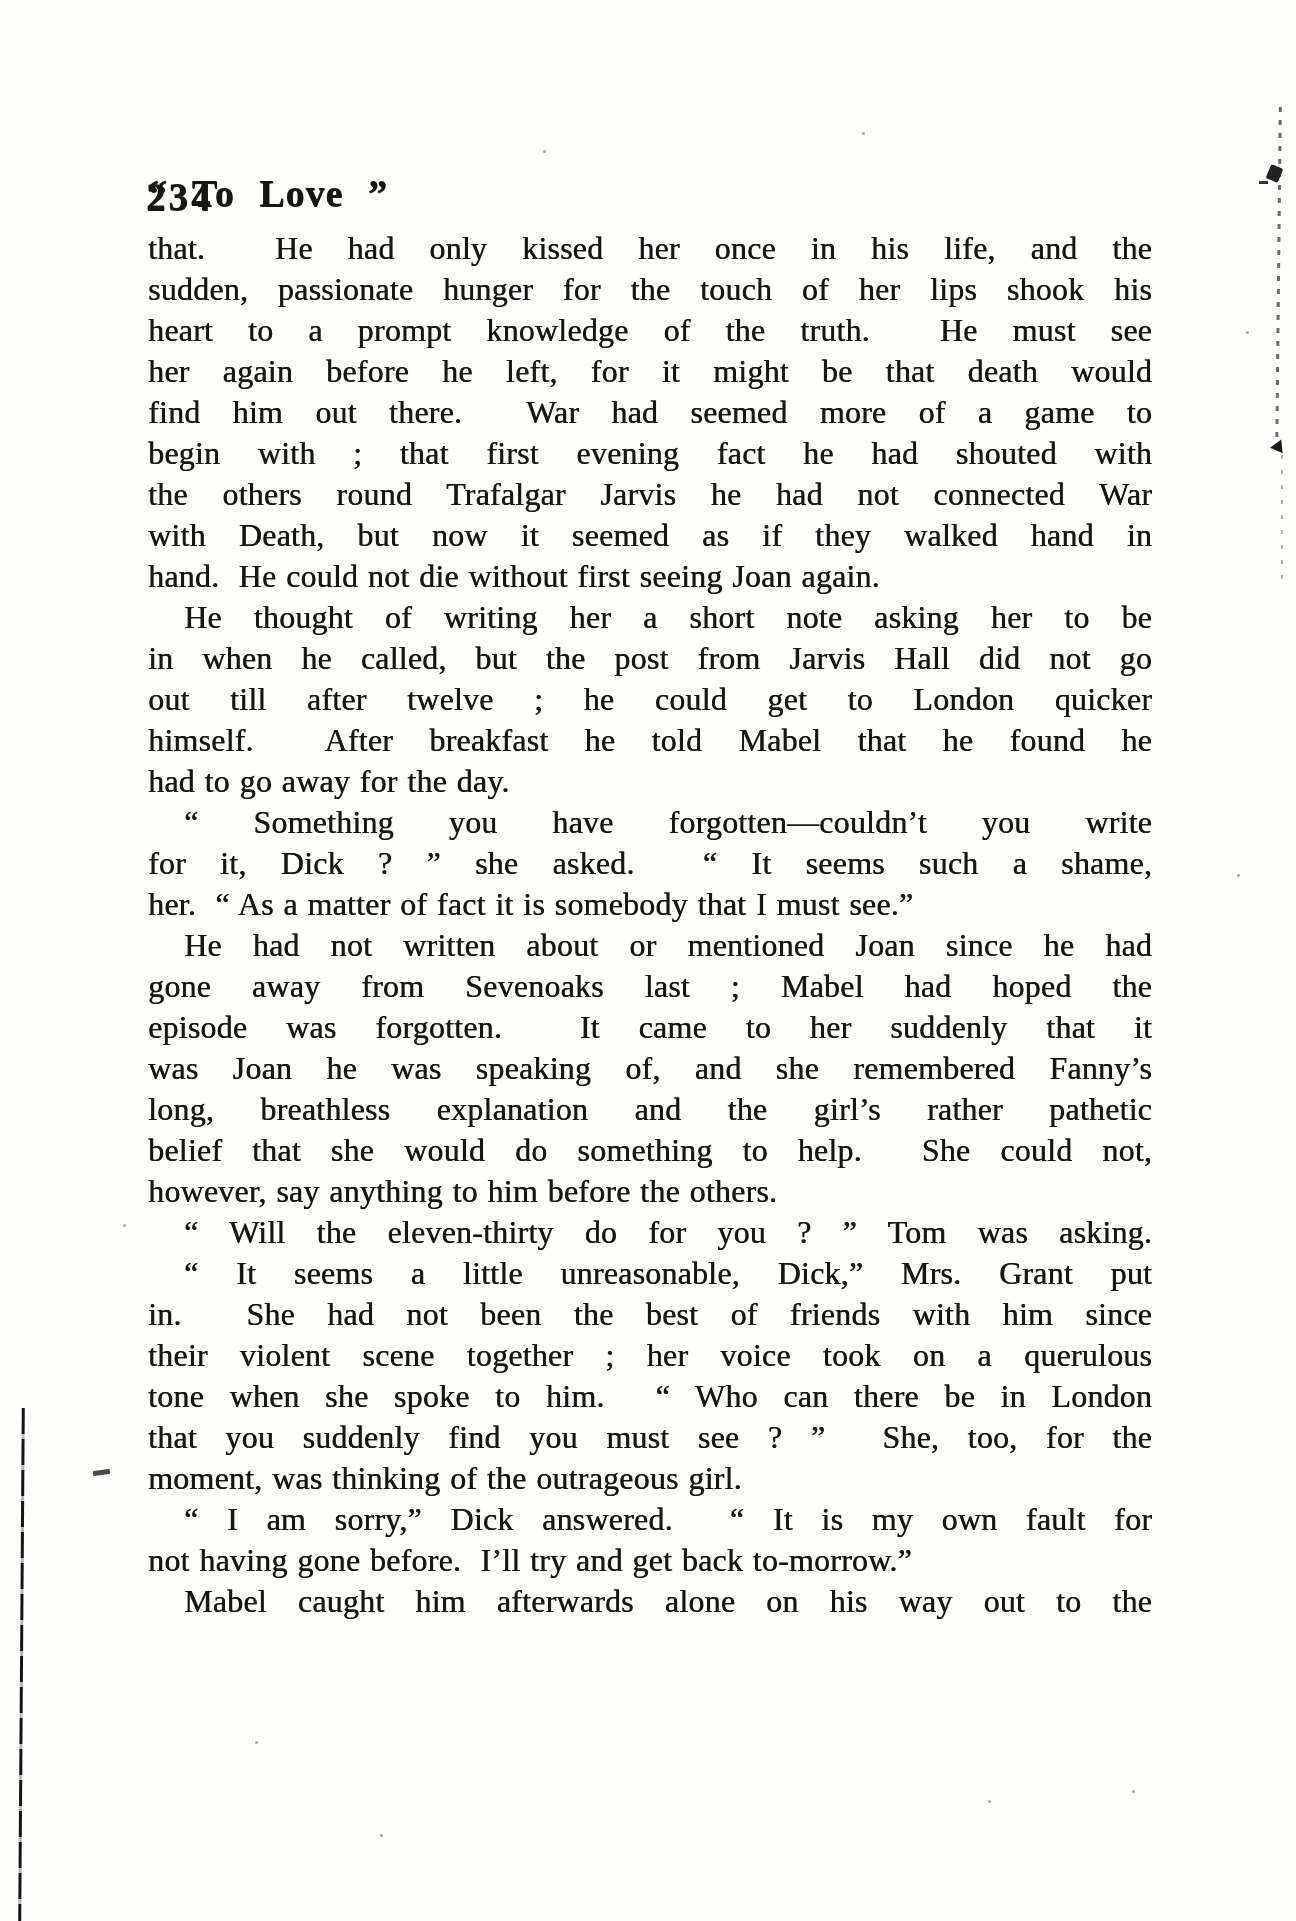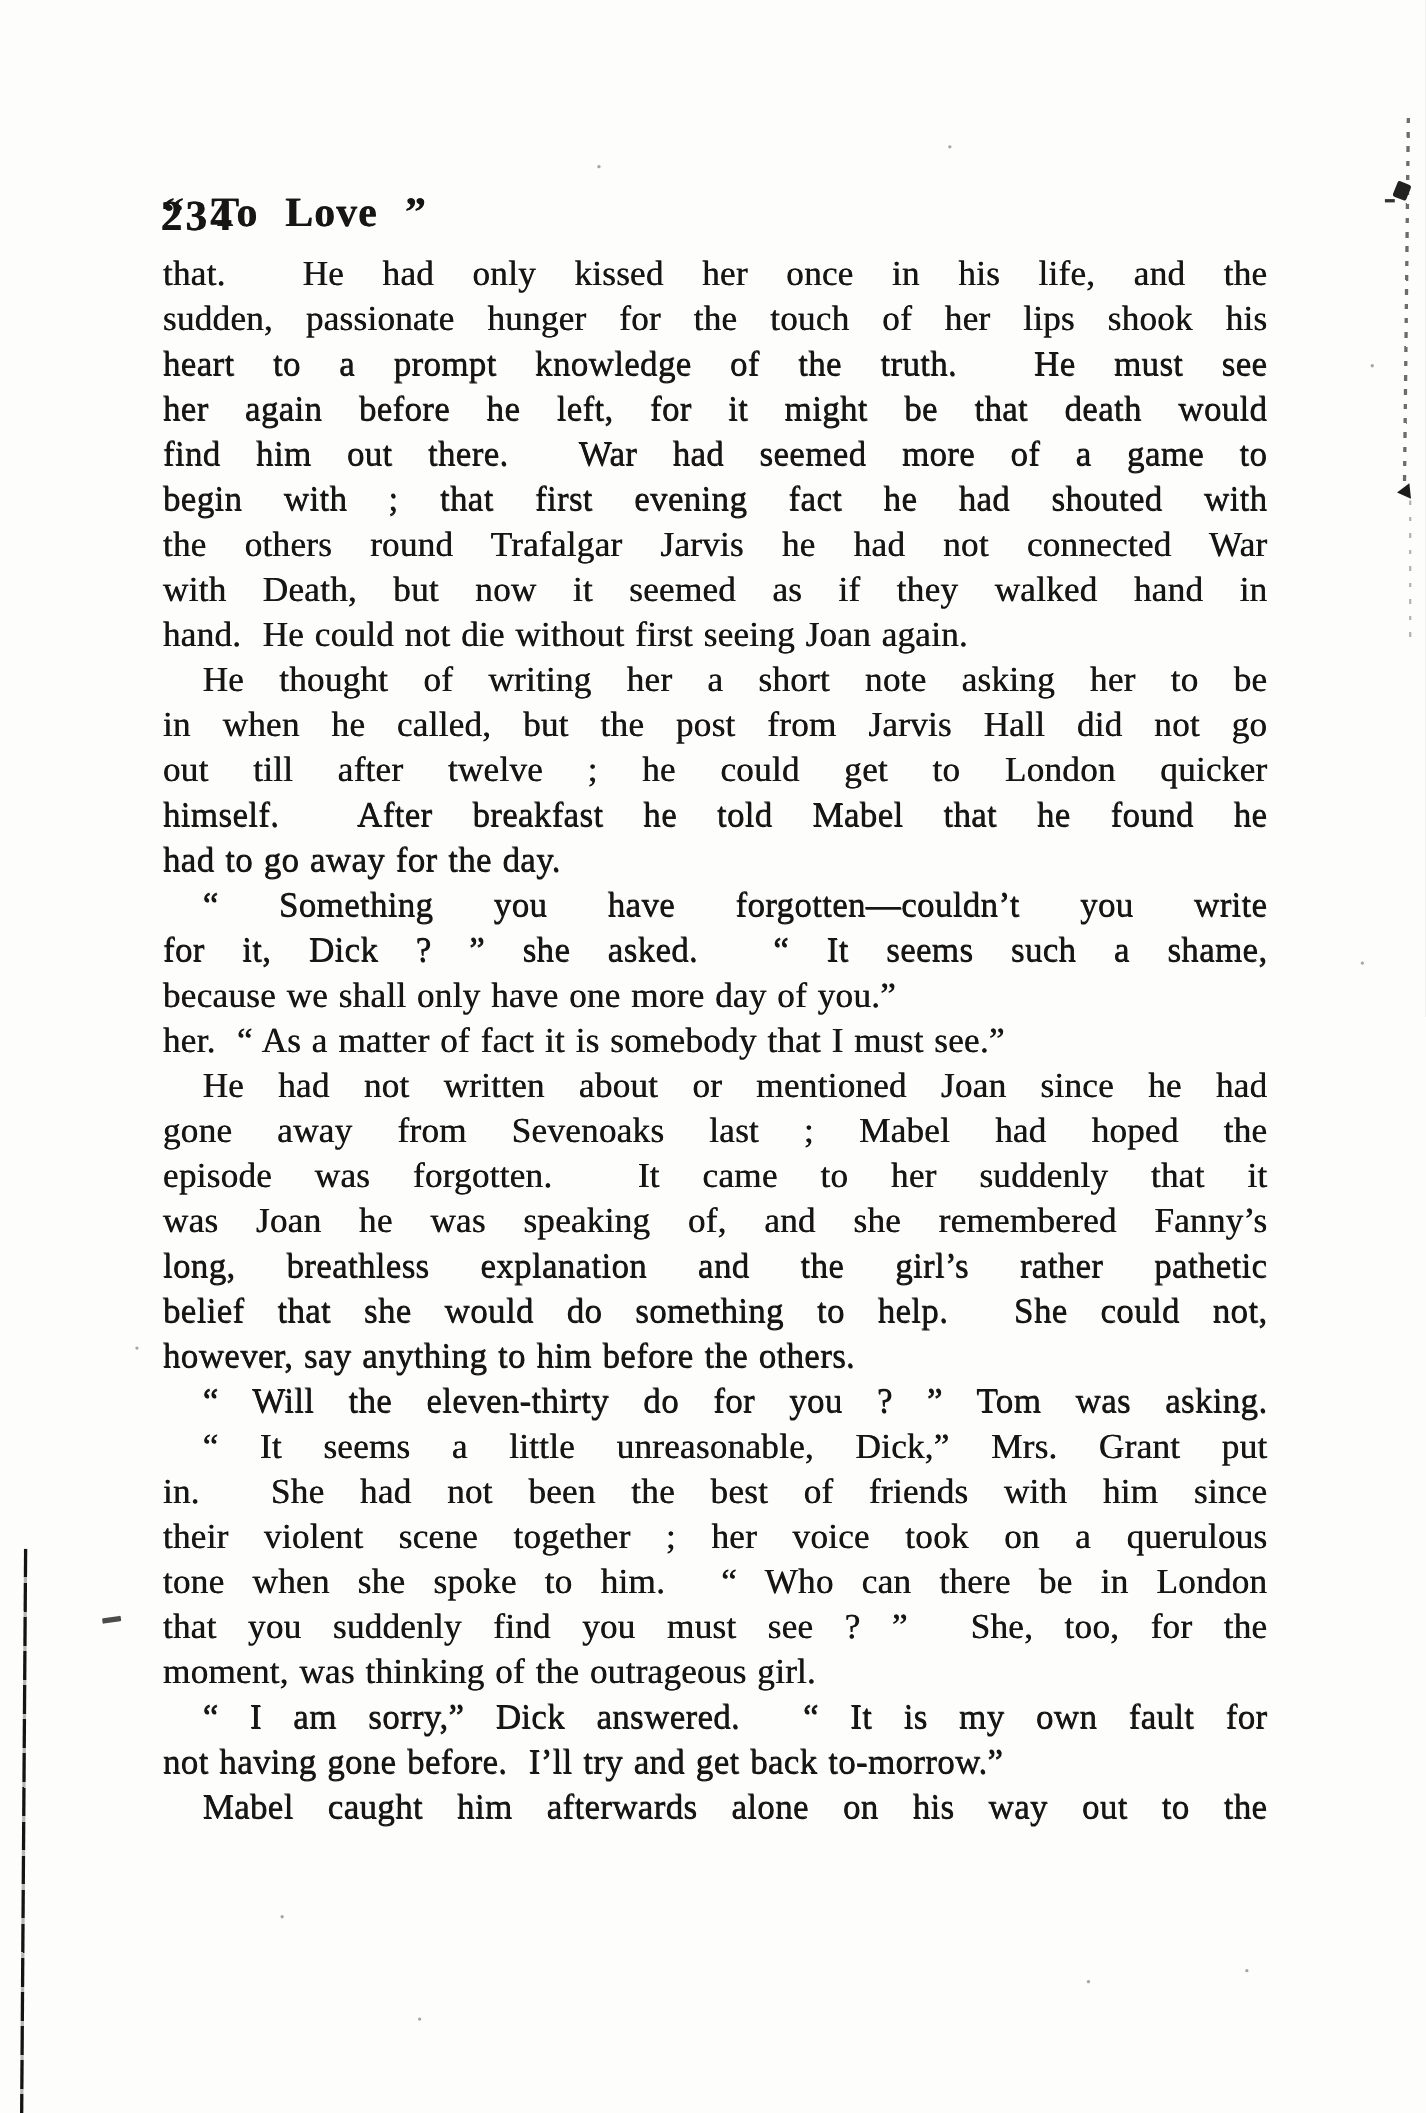--- a/index.html
+++ b/index.html
@@ -89,21 +89,20 @@
     <div class="ln">hand.&nbsp; He could not die without first seeing Joan again.</div>
 
     <div class="ln jst ind">He thought of writing her a short note asking her to be</div>
     <div class="ln jst">in when he called, but the post from Jarvis Hall did not go</div>
     <div class="ln jst">out till after twelve ; he could get to London quicker</div>
     <div class="ln jst">himself.&nbsp; After breakfast he told Mabel that he found he</div>
     <div class="ln">had to go away for the day.</div>
 
     <div class="ln jst ind">“ Something you have forgotten—couldn’t you write</div>
     <div class="ln jst">for it, Dick ? ” she asked.&nbsp; “ It seems such a shame,</div>
-    <div class="ln">because we shall only have one more day of you.”</div>
 
     <div class="ln">her.&nbsp; “ As a matter of fact it is somebody that I must see.”</div>
 
     <div class="ln jst ind">He had not written about or mentioned Joan since he had</div>
     <div class="ln jst">gone away from Sevenoaks last ; Mabel had hoped the</div>
     <div class="ln jst">episode was forgotten.&nbsp; It came to her suddenly that it</div>
     <div class="ln jst">was Joan he was speaking of, and she remembered Fanny’s</div>
     <div class="ln jst">long, breathless explanation and the girl’s rather pathetic</div>
     <div class="ln jst">belief that she would do something to help.&nbsp; She could not,</div>
     <div class="ln">however, say anything to him before the others.</div>

